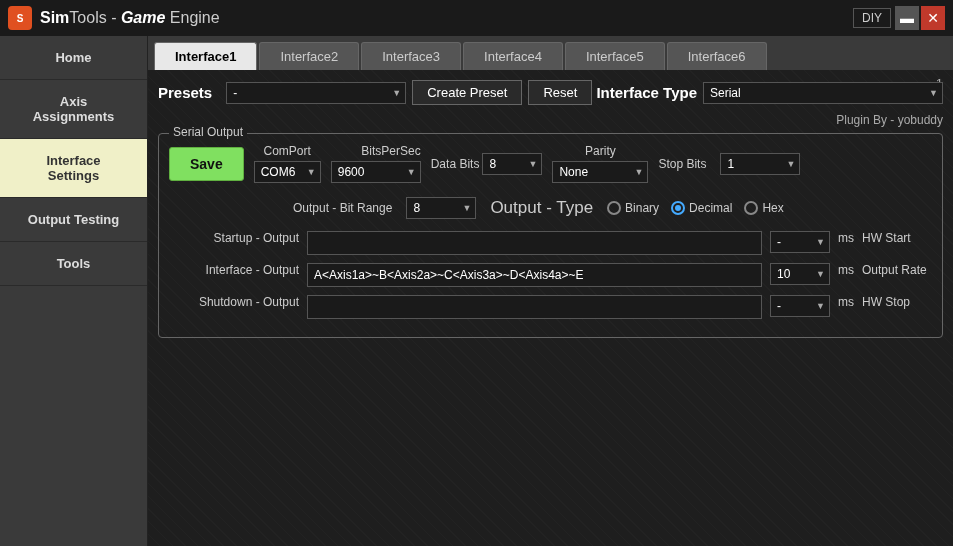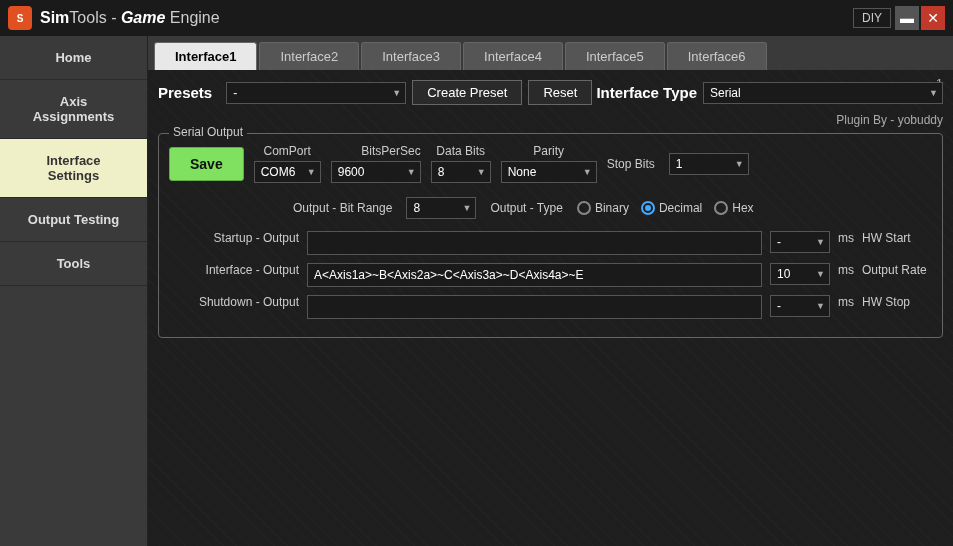--- a/index.html
+++ b/index.html
@@ -241,21 +241,21 @@
 
     
     .bitrange-row {
       display: flex;
       align-items: center;
       gap: 14px;
       margin-bottom: 12px;
     }
     .bitrange-label { color: #ccc; font-size: 12px; }
     .bitrange-select { width: 70px; }
-    .output-type-label { color: #ccc; font-size: 12px; }
+    .output-type-label { color: #ccc; font-size: 17px; }
     .radio-group { display: flex; gap: 12px; align-items: center; }
     .radio-item { display: flex; align-items: center; gap: 4px; color: #ccc; font-size: 12px; cursor: pointer; }
     .radio-circle {
       width: 14px; height: 14px;
       border-radius: 50%;
       border: 2px solid #888;
       display: flex; align-items: center; justify-content: center;
     }
     .radio-circle.checked { border-color: #4af; }
     .radio-circle.checked::after {
@@ -403,21 +403,21 @@
 
           <div style="display:flex;flex-direction:column;align-items:flex-end;gap:3px;">
             <span class="com-label">BitsPerSec</span>
             <div class="sel-wrap">
               <select class="bps-select">
                 <option>9600</option><option>1200</option><option>2400</option><option>4800</option><option>19200</option>
               </select>
             </div>
           </div>
 
-          <div style="display:flex;flex-direction:column;align-items:center;gap:3px;">
+          <div style="display:flex;align-items:center;gap:3px;">
             <span class="com-label">Data Bits</span>
             <div class="sel-wrap">
               <select class="db-select">
                 <option>8</option><option>5</option><option>6</option><option>7</option>
               </select>
             </div>
           </div>
 
           <div style="display:flex;flex-direction:column;align-items:center;gap:3px;">
             <span class="com-label">Parity</span>

